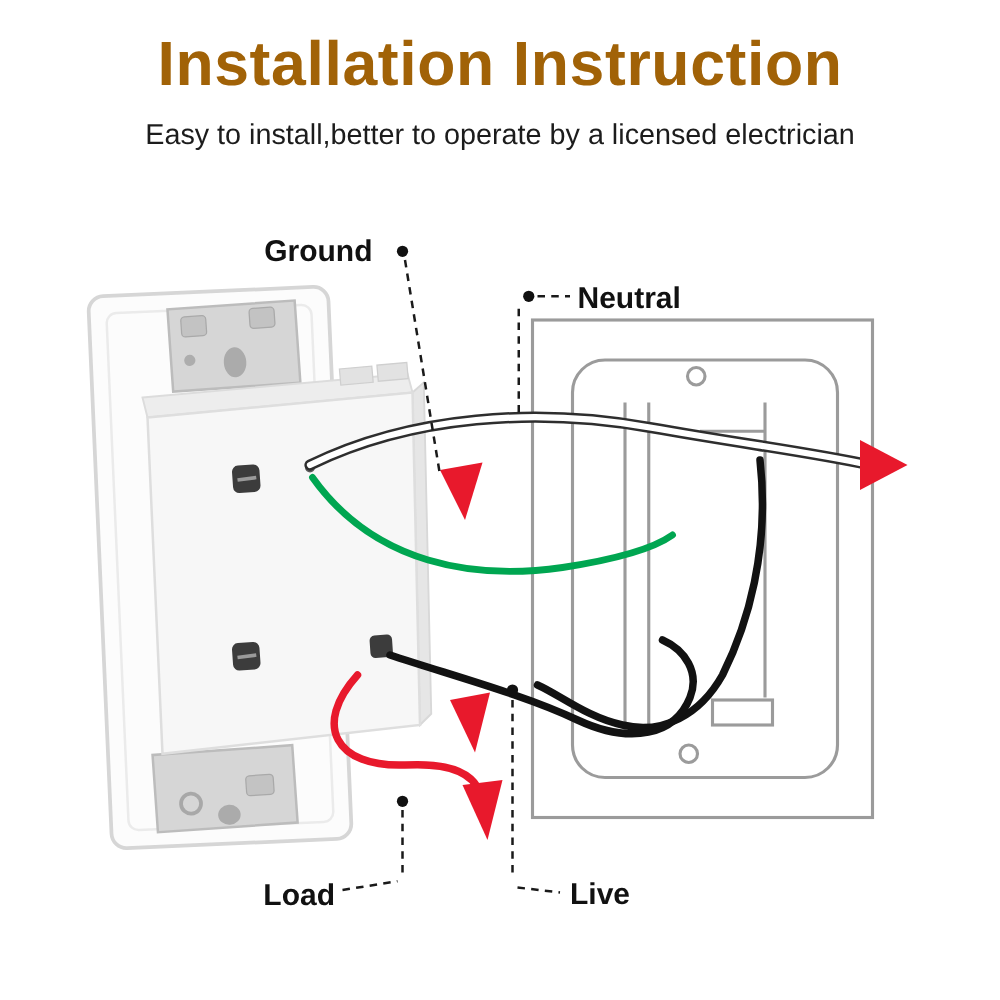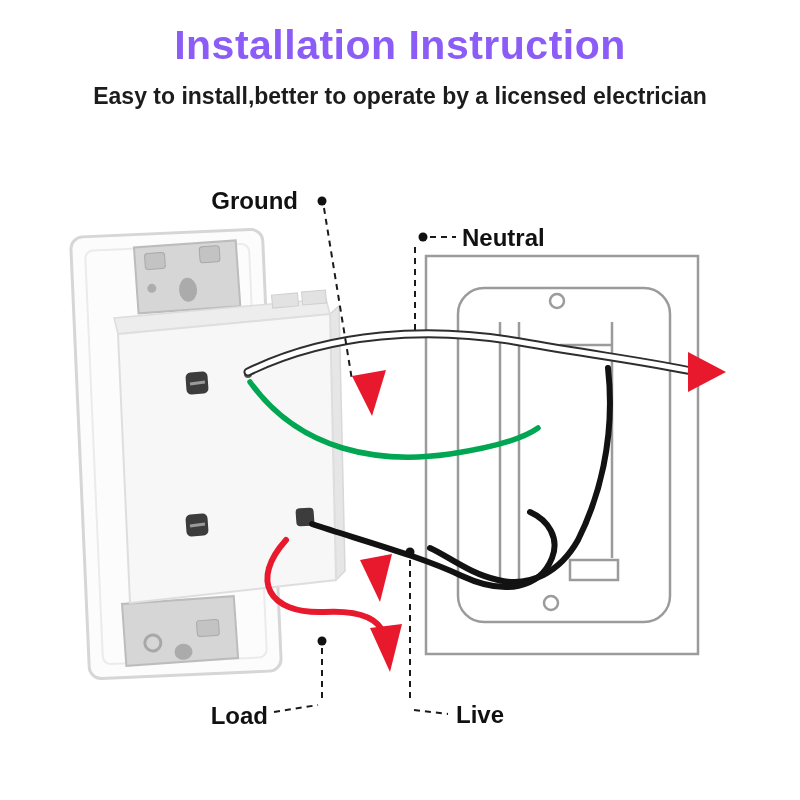--- a/index.html
+++ b/index.html
@@ -9,29 +9,29 @@
     font-family:"Liberation Sans", sans-serif;
     position:relative;
     overflow:hidden;
   }
   .header{
     position:absolute;top:22px;left:0;width:800px;
     text-align:center;
   }
   .header h1{
     margin:0;
-    font-size:41px;
+    font-size:50px;
     font-weight:800;
     letter-spacing:0.5px;
-    color:#8b5cf6;
+    color:#a16207;
   }
   .header p{
     margin:14px 0 0 0;
     font-size:23px;
-    font-weight:700;
+    font-weight:400;
     color:#1c1c1c;
   }
   svg{position:absolute;top:0;left:0;}
   .lbl{
     font-family:"Liberation Sans", sans-serif;
     font-size:24px;
     font-weight:700;
     fill:#111111;
   }
   .leader{

